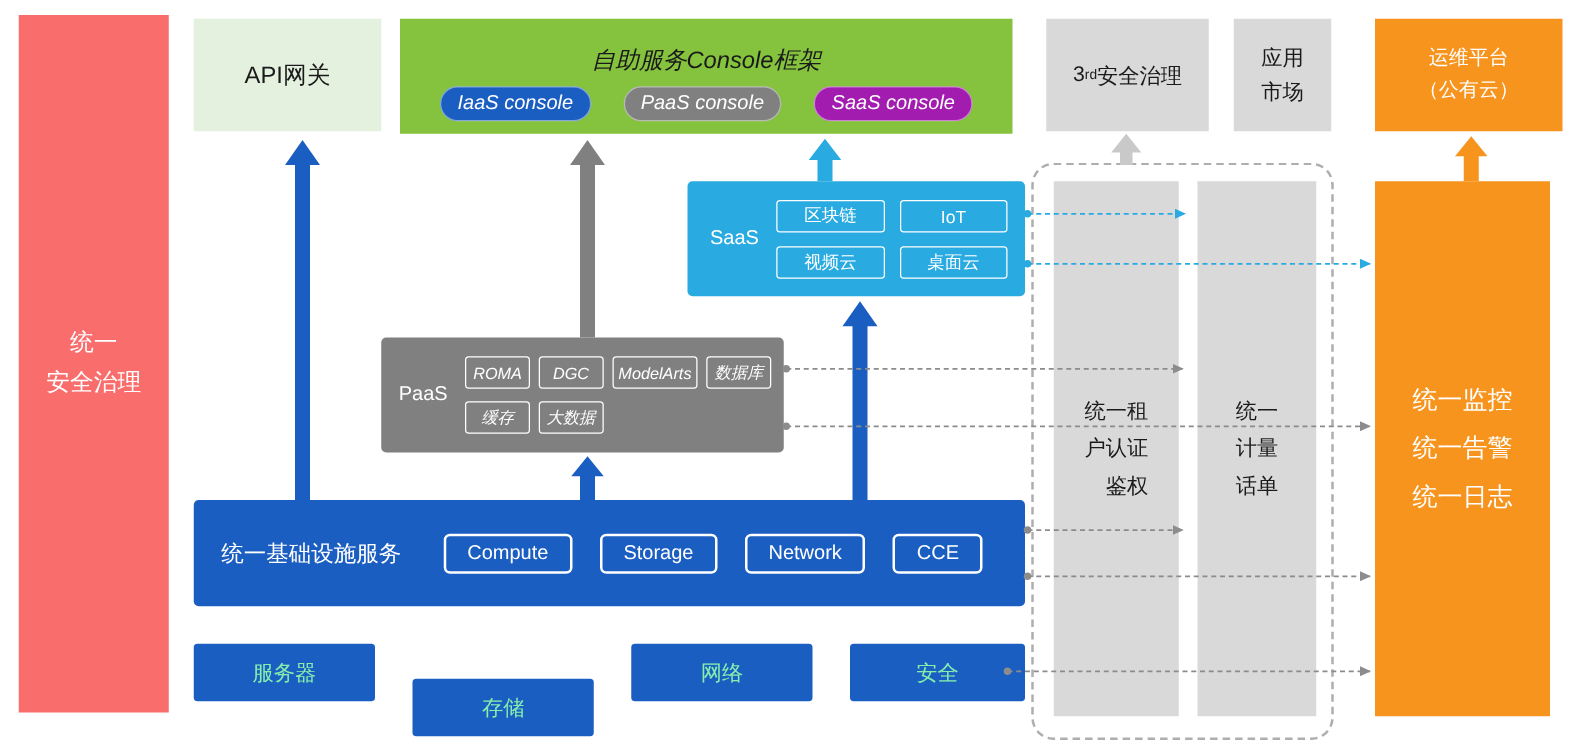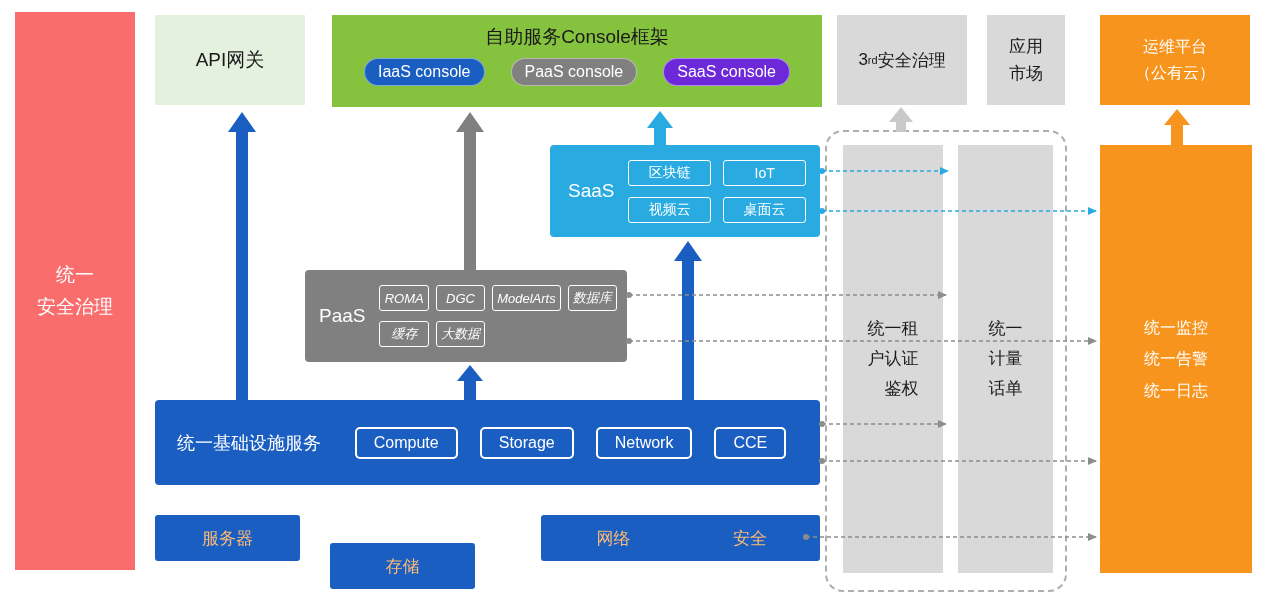--- a/index.html
+++ b/index.html
@@ -16,57 +16,57 @@
   .lightgray  { background:#D9D9D9; color:#1a1a1a; }
   .orangebg   { background:#F7941E; color:#fff; }
   .cyanbg     { background:#29ABE2; color:#fff; }
   .graybg     { background:#808080; color:#fff; }
   .bluebg     { background:#1B5EC2; color:#fff; }
 
   #security-bar { left:15px; top:12px; width:120px; height:558px; font-size:19px; line-height:1.7; }
 
   #api-gateway { left:155px; top:15px; width:150px; height:90px; font-size:19px; }
 
-  #console-frame { left:332px; top:15px; width:490px; height:92px; flex-direction:column; justify-content:flex-start; padding-top:9px; gap:8px; }
+  #console-frame { left:320px; top:15px; width:490px; height:92px; flex-direction:column; justify-content:center; padding-top:9px; gap:8px;font-style:italic; }
   .cf-title { font-size:19px; color:#1a1a1a; }
   .cf-row { display:flex; gap:26px; }
   .chip { display:flex; align-items:center; justify-content:center; border-radius:14px; white-space:nowrap; }
   .console-chip { padding:4px 13px; font-size:16px; color:#fff; border:1px solid rgba(255,255,255,0.45); }
   .cc-iaas { background:#1B5EC2; }
   .cc-paas { background:#808080; }
-  .cc-saas { background:#6d28d9; }
+  .cc-saas { background:#a21caf; }
 
   #third-party { left:837px; top:15px; width:130px; height:90px; font-size:17px; }
   #third-party sup { font-size:11px; }
   #app-market { left:987px; top:15px; width:78px; height:90px; font-size:17px; line-height:1.6; }
   #om-platform { left:1100px; top:15px; width:150px; height:90px; font-size:16px; line-height:1.6; }
 
   #saas-box { left:550px; top:145px; width:270px; height:92px; border-radius:4px; justify-content:flex-start; padding:0 14px 0 18px; }
   #paas-box { left:305px; top:270px; width:322px; height:92px; border-radius:4px; justify-content:flex-start; padding:0 10px 0 14px; }
-  .big-label { font-size:19px; margin-right:14px; flex:0 0 auto; }
+  .big-label { font-size:16px; margin-right:14px; flex:0 0 auto; }
   .grid2 { flex:1; display:grid; grid-template-columns:1fr 1fr; gap:11px 12px; }
   .grid3 { flex:1; display:grid; grid-template-columns:1fr 1fr 1fr 1fr; gap:10px 7px;font-style:italic; }
   .outline-chip { border:1px solid #fff; color:#fff; font-size:14px; padding:3px 4px; border-radius:3px;text-align:right; }
   .grid3 .outline-chip { font-size:13px; }
 
   #infra-box { left:155px; top:400px; width:665px; height:85px; border-radius:4px; justify-content:flex-start; padding:0 22px; }
   #infra-label { font-size:18px; margin-right:22px; flex:0 0 auto; }
   #infra-chips { flex:1; display:flex; gap:22px; justify-content:center; }
   .infra-chip { border:2px solid #fff; border-radius:5px; padding:5px 17px; font-size:16px; }
 
-  .res-box { background:#1B5EC2; color:#fdba74; font-size:17px; border-radius:3px; }
+  .res-box { background:#1B5EC2; color:#86efac; font-size:17px; border-radius:3px; }
   #res-0 { left:155px; top:515px; width:145px; height:46px; }
   #res-1 { left:330px; top:515px; width:145px; height:46px;margin-top:28px; }
-  #res-2 { left:505px; top:515px; width:145px; height:46px;margin-left:36px; }
+  #res-2 { left:505px; top:515px; width:145px; height:46px; }
   #res-3 { left:680px; top:515px; width:140px; height:46px; }
 
   #dashed-frame { position:absolute; left:825px; top:130px; width:242px; height:462px; border:2px dashed #AEAEAE; border-radius:18px; }
   #auth-bar { left:843px; top:145px; width:100px; height:428px; font-size:17px; line-height:1.75; text-align:right; }
   #metering-bar { left:958px; top:145px; width:95px; height:428px; font-size:17px; line-height:1.75; text-align:left; }
-  #monitor-bar { left:1100px; top:145px; width:152px; height:428px; font-size:16px; line-height:1.95; }
+  #monitor-bar { left:1100px; top:145px; width:140px; height:428px; font-size:20px; line-height:1.95; }
 
   #arrows { position:absolute; left:0; top:0; z-index:5; pointer-events:none; }
 </style>
 </head>
 <body>
 
 <div id="canvas">
 
   <div class="box red pre" id="security-bar">统一
 安全治理</div>

